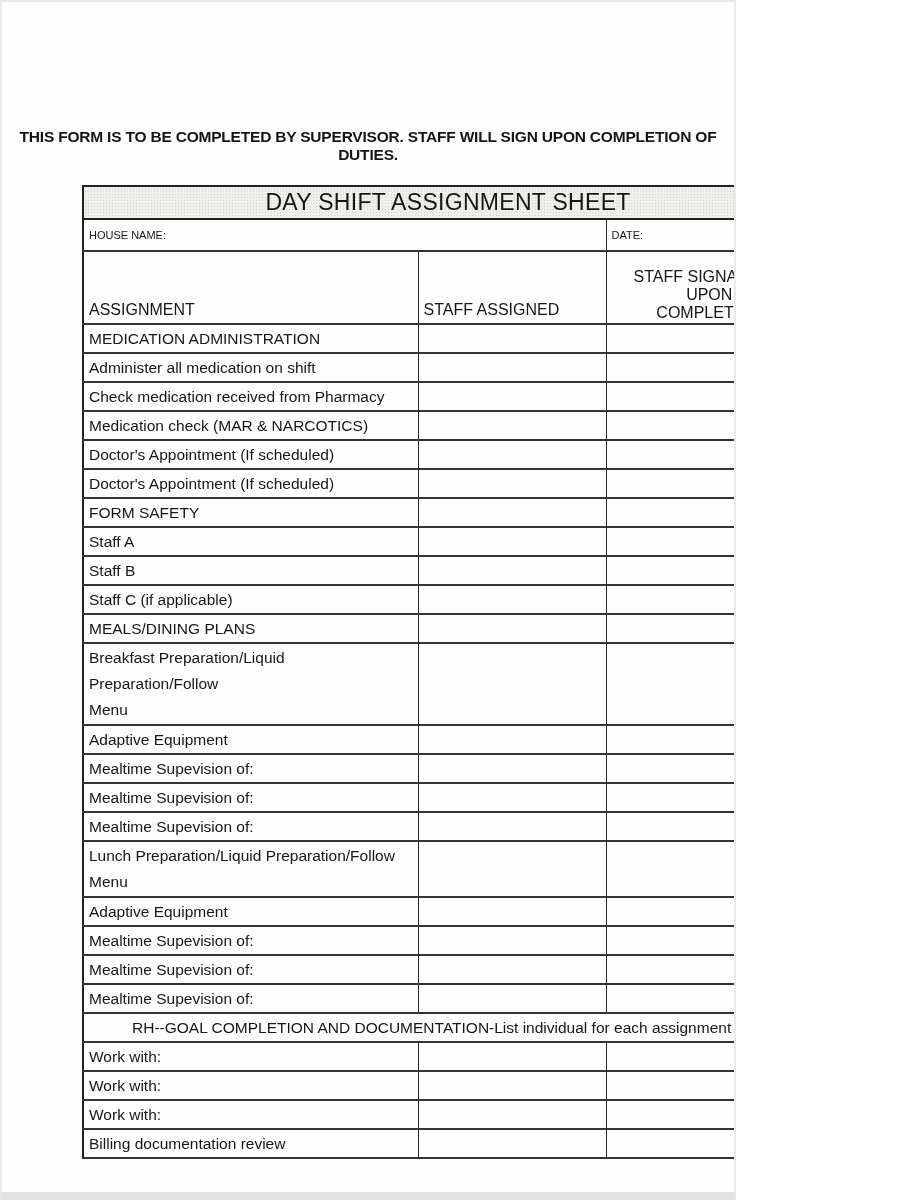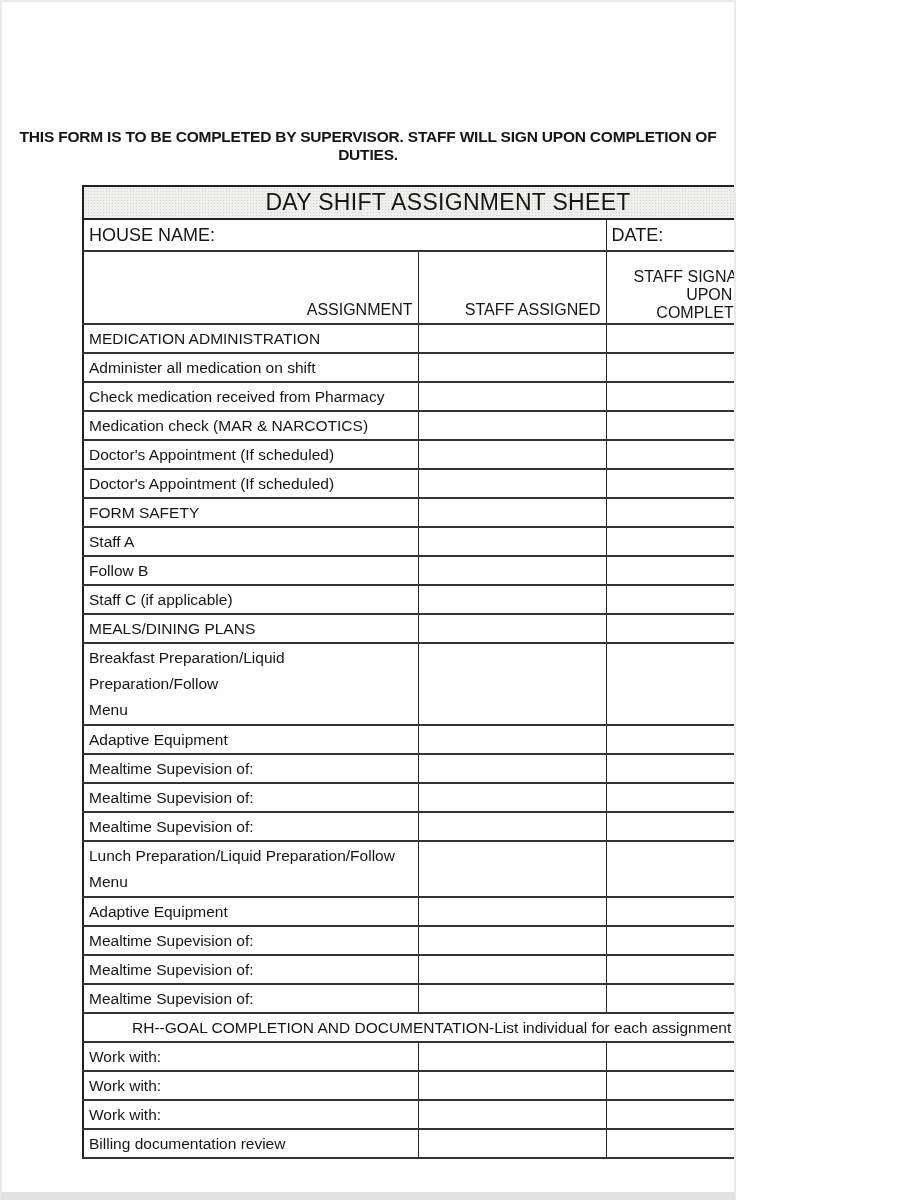--- a/index.html
+++ b/index.html
@@ -56,29 +56,29 @@
     text-align: center;
     font-size: 23px;
     letter-spacing: 0.3px;
     background-color: #efefec;
     background-image: radial-gradient(#d4d4cf 0.6px, rgba(0,0,0,0) 0.7px);
     background-size: 3px 3px;
     border-bottom: 2px solid #202020;
   }
   tr.meta-row td {
     height: 28px;
-    font-size: 18px;
+    font-size: 11px;
     vertical-align: middle;
   }
   tr.header-row th {
     height: 52px;
     font-size: 16px;
   }
   th.col-assignment, th.col-staff {
-    text-align: right;
+    text-align: left;
     vertical-align: bottom;
     padding-bottom: 4px;
   }
   th.col-signature {
     text-align: center;
     vertical-align: top;
     padding-top: 16px;
   }
   tbody.body-rows td {
     height: 25px;
@@ -157,21 +157,21 @@
           <td>FORM SAFETY</td>
           <td></td>
           <td></td>
         </tr>
         <tr>
           <td>Staff A</td>
           <td></td>
           <td></td>
         </tr>
         <tr>
-          <td>Follow B</td>
+          <td>Staff B</td>
           <td></td>
           <td></td>
         </tr>
         <tr>
           <td>Staff C (if applicable)</td>
           <td></td>
           <td></td>
         </tr>
         <tr>
           <td>MEALS/DINING PLANS</td>

